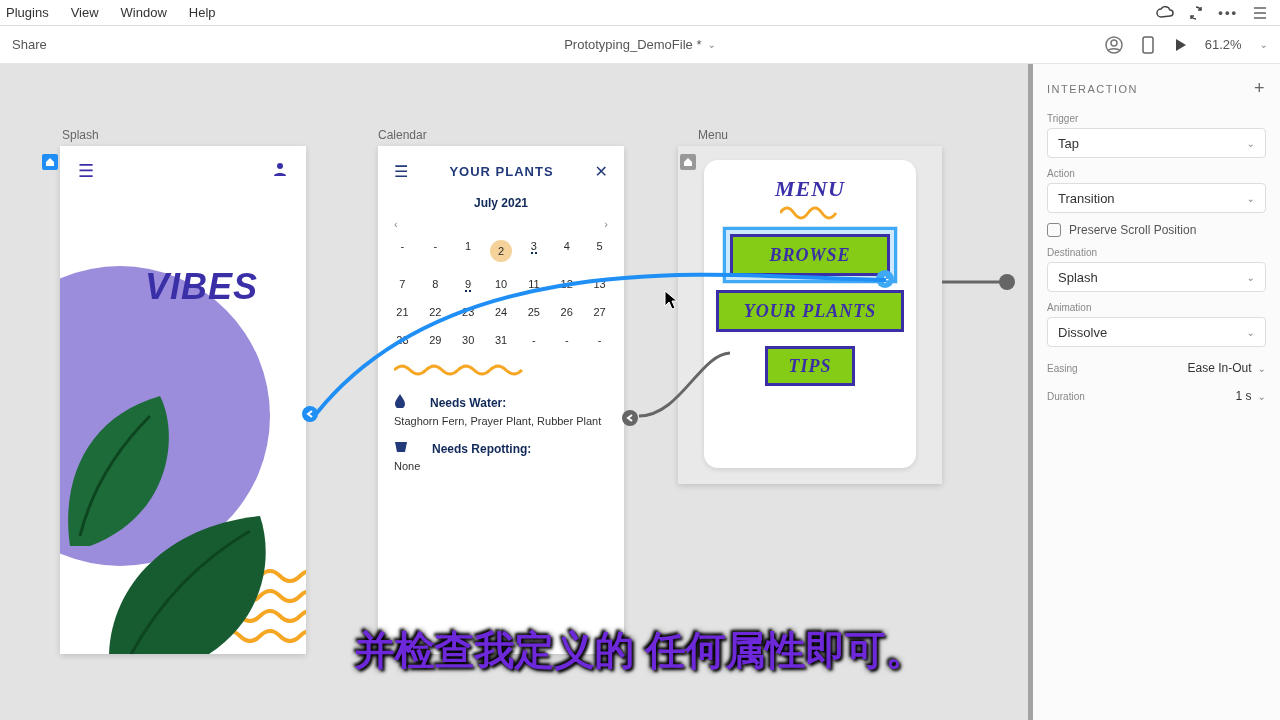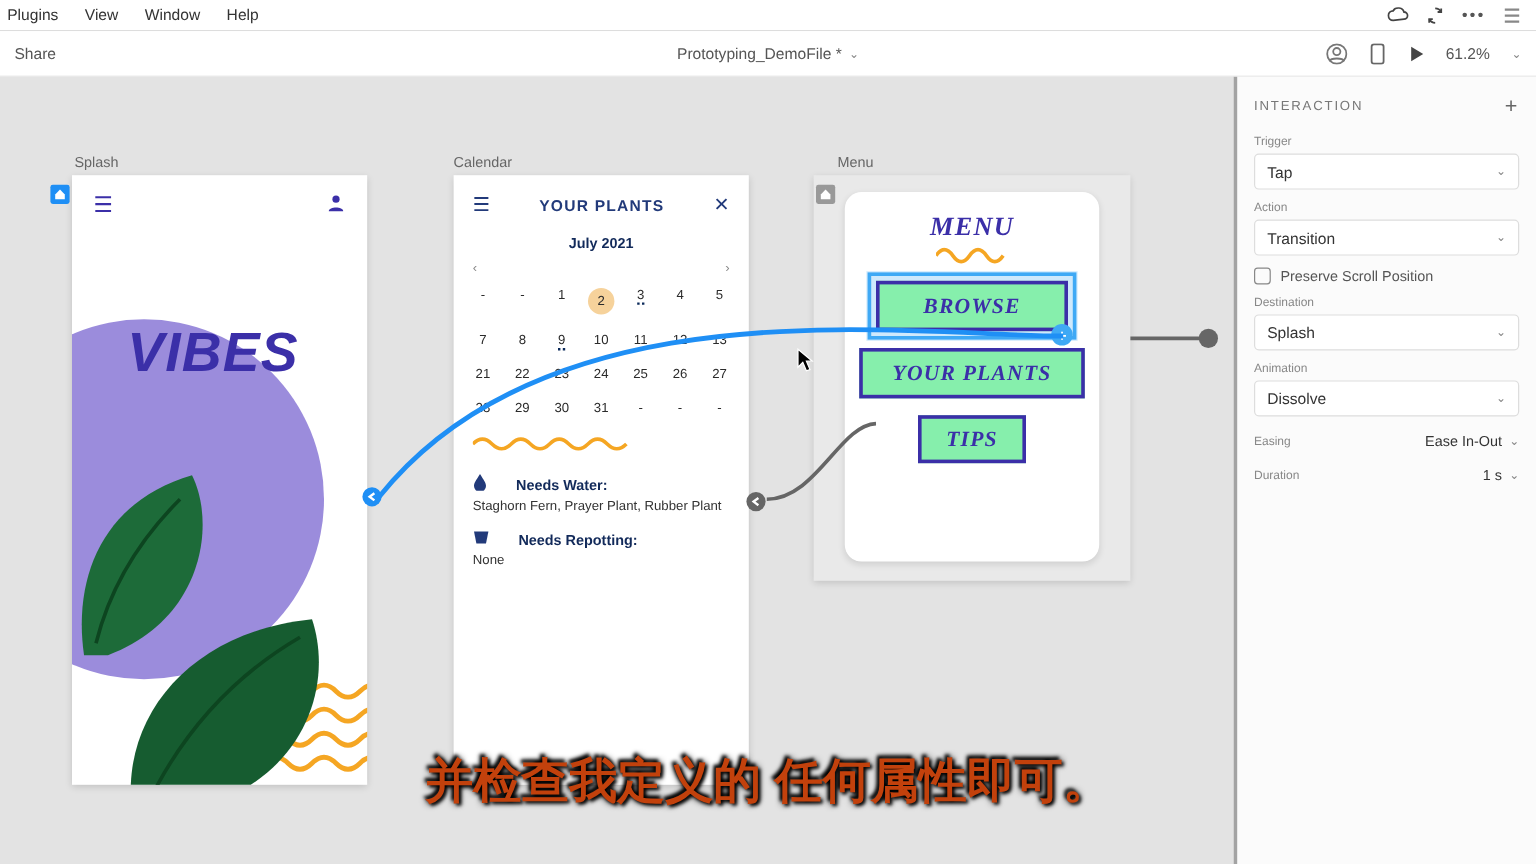--- a/index.html
+++ b/index.html
@@ -14,63 +14,63 @@
 .tb-icon { display: flex; align-items: center; justify-content: center; color: #666; }
 .canvas { position: absolute; top: 64px; left: 0; right: 252px; bottom: 0; background: #e3e3e3; overflow: hidden; }
 .artboard-label { position: absolute; font-size: 12px; color: #666; }
 .artboard { position: absolute; background: #fff; box-shadow: 0 2px 6px rgba(0,0,0,.15); }
 
 .ab-splash { left: 60px; top: 82px; width: 246px; height: 508px; overflow: hidden; }
 .splash-bar { height: 50px; display: flex; align-items: center; justify-content: space-between; padding: 0 18px; }
 .purple-circle { position: absolute; width: 300px; height: 300px; border-radius: 50%; background: #9b8cdc; left: -90px; top: 120px; }
 .splash-title { position: absolute; top: 120px; left: 18px; font-family: Georgia, serif; font-style: italic; font-weight: 700; color: #3b2fa8; }
 .splash-title .l1 { font-size: 42px; letter-spacing: 1px; }
-.splash-title .l2 { font-size: 46px; letter-spacing: 1px; margin-left: 28px; }
+.splash-title .l2 { font-size: 36px; letter-spacing: 1px; margin-left: 67px; }
 .wavy-orange { position: absolute; }
 
 .ab-cal { left: 378px; top: 82px; width: 246px; height: 508px; }
 .cal-header { height: 50px; display: flex; align-items: center; justify-content: space-between; padding: 0 16px; color: #223a7a; }
 .cal-header-title { font-size: 13px; font-weight: 700; letter-spacing: 1px; }
 .cal-month { text-align: center; font-size: 12px; font-weight: 600; color: #122a5a; }
 .cal-nav { display: flex; justify-content: space-between; padding: 2px 16px; color: #888; font-size: 11px; margin-top: 6px; }
 .cal-grid { width: 100%; padding: 0 8px; }
 .cal-row { display: flex; }
 .cal-cell { flex: 1; text-align: center; font-size: 11px; padding: 8px 0; color: #2b2b2b; position: relative; }
 .cal-dow { font-weight: 600; font-size: 11px; color: #122a5a; padding: 4px 0; }
 .cal-today { background: #f6d29b; border-radius: 50%; width: 22px; height: 22px; display: inline-flex; align-items: center; justify-content: center; }
 .cal-dotted { border-bottom: 2px dotted #0b2a5a; }
 .cal-divider { margin: 10px 16px 8px; }
 .cal-note-title { display: flex; align-items: center; gap: 24px; padding: 6px 16px 2px; font-size: 12px; font-weight: 600; color: #122a5a; }
 .cal-note-body { padding: 2px 16px 8px; font-size: 11px; color: #333; }
 
 .ab-menu { left: 678px; top: 82px; width: 264px; height: 338px; background: #e9e9e9; }
 .menu-card { position: absolute; left: 26px; top: 14px; width: 212px; height: 308px; background: #fff; border-radius: 14px; box-shadow: 0 2px 5px rgba(0,0,0,.1); display: flex; flex-direction: column; align-items: center; padding-top: 16px; }
 .menu-title { font-family: Georgia, serif; font-style: italic; font-weight: 700; font-size: 22px; color: #3b2fa8; letter-spacing: 1px; }
-.menu-btn { margin-top: 14px; width: 160px; height: 42px; display: flex; align-items: center; justify-content: center; font-family: Georgia, serif; font-style: italic; font-weight: 700; font-size: 18px; letter-spacing: 1px; color: #3b2fa8; background: #86efac; border: 3px solid #3b2fa8; }
+.menu-btn { margin-top: 14px; width: 160px; height: 42px; display: flex; align-items: center; justify-content: center; font-family: Georgia, serif; font-style: italic; font-weight: 700; font-size: 18px; letter-spacing: 1px; color: #3b2fa8; background: #84cc16; border: 3px solid #3b2fa8; }
 .menu-btn.selected { outline: 3px solid #3fa9f5; outline-offset: 4px; box-shadow: 0 0 0 8px rgba(63,169,245,.25); }
 .menu-btn.tips { width: 90px; height: 40px; }
 .plus-handle { position: absolute; width: 18px; height: 18px; border-radius: 50%; background: #3fa9f5; color: #fff; display: flex; align-items: center; justify-content: center; font-size: 13px; font-weight: 700; }
 .home-handle { position: absolute; width: 16px; height: 16px; background: #999; border-radius: 2px; color: #fff; display: flex; align-items: center; justify-content: center; }
 .home-handle.blue { background: #1f8ff5; }
 .link-handle { position: absolute; width: 16px; height: 16px; background: #666; border-radius: 50%; }
 .link-handle.blue { background: #1f8ff5; }
 
 .wire { position: absolute; pointer-events: none; }
 
-.panel { position: absolute; top: 64px; right: 0; bottom: 0; width: 252px; background: #fbfbfb; border-left: 3px solid #a3a3a3; padding: 14px 14px; font-size: 12px; color: #555; }
+.panel { position: absolute; top: 64px; right: 0; bottom: 0; width: 252px; background: #fbfbfb; border-left: 5px solid #a3a3a3; padding: 14px 14px; font-size: 12px; color: #555; }
 .panel-header { display: flex; justify-content: space-between; align-items: center; font-size: 11px; letter-spacing: 1.5px; color: #777; margin-bottom: 14px; }
 .panel-label { font-size: 10px; color: #888; margin-top: 10px; margin-bottom: 4px; }
 .panel-select { width: 100%; height: 30px; background: #fff; border: 1px solid #ddd; border-radius: 4px; display: flex; align-items: center; justify-content: space-between; padding: 0 10px; font-size: 13px; color: #333; }
 .panel-check { display: flex; align-items: center; gap: 8px; margin-top: 10px; }
 .panel-check .box { width: 14px; height: 14px; border: 1.5px solid #888; border-radius: 3px; }
 .panel-row { display: flex; justify-content: space-between; align-items: center; margin-top: 14px; }
 .panel-row .mini-select { display: flex; align-items: center; gap: 6px; font-size: 12px; color: #333; }
 .chev { font-size: 10px; color: #888; }
 
-.subtitle { position: absolute; bottom: 42px; left: 50%; transform: translateX(-50%); font-size: 40px; font-weight: 600; color: #c2410c; text-shadow: 0 0 6px #000, 2px 2px 3px #000, -2px -2px 3px #000; white-space: nowrap; }
+.subtitle { position: absolute; bottom: 42px; left: 50%; transform: translateX(-50%); font-size: 40px; font-weight: 600; color: #6d28d9; text-shadow: 0 0 6px #000, 2px 2px 3px #000, -2px -2px 3px #000; white-space: nowrap; }
 .cursor-arrow { position: absolute; left: 664px; top: 226px; width: 14px; height: 20px; }
 </style>
 </head>
 <body>
 
 <div class="menubar">
   <div class="menubar-left">
     <span>Plugins</span>
     <span>View</span>
     <span>Window</span>

